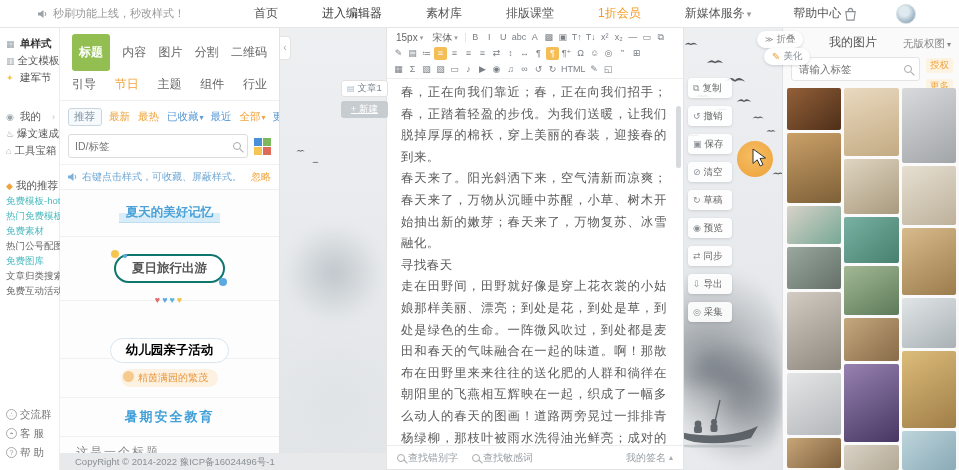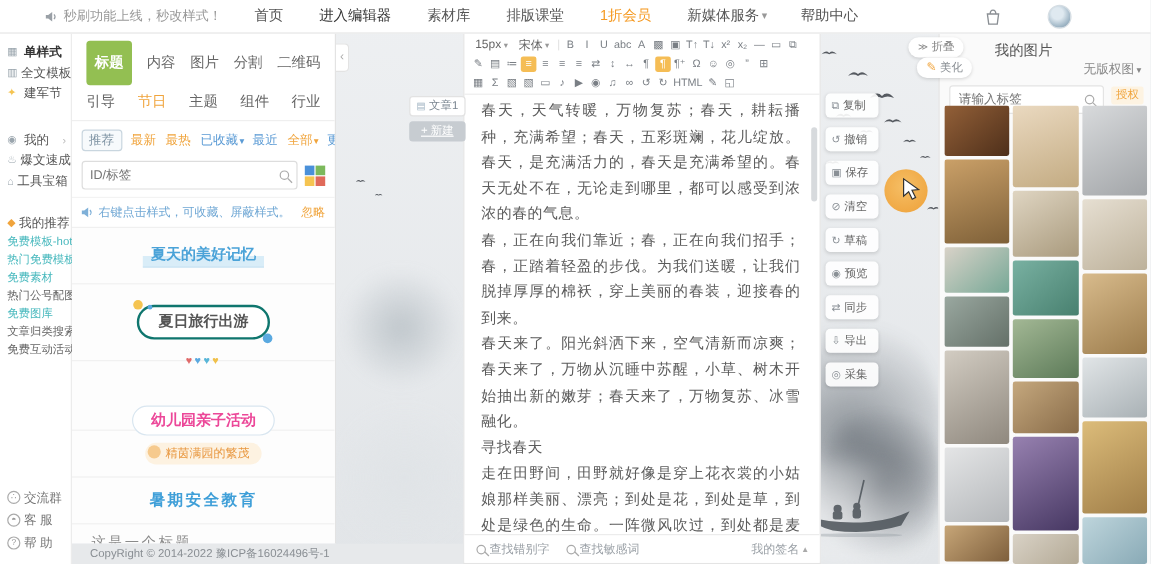--- a/index.html
+++ b/index.html
@@ -6,21 +6,21 @@
   html,body { width:959px; height:470px; overflow:hidden; }
   body { font-family:"Liberation Sans","DejaVu Sans",sans-serif; background:#e9ecee; }
   #app { position:relative; width:959px; height:470px; overflow:hidden; background:linear-gradient(180deg,#eef0f2,#e2e5e8); }
 
   
   .topbar { position:absolute; left:0; top:0; width:959px; height:28px; background:#fff; border-bottom:1px solid #e6e6e6; display:flex; align-items:center; z-index:6; }
   .logo { display:flex; align-items:center; gap:4px; margin-left:10px; width:148px; }
   .ant { width:13px; height:13px; border-radius:50%; background:radial-gradient(circle at 35% 35%,#f5a93b 45%,#7cb342 46%); }
   .logo-text { font-size:12px; font-weight:bold; color:#7cb342; letter-spacing:1px; white-space:nowrap; }
   .announce { display:flex; align-items:center; gap:5px; font-size:11px; color:#999; margin-left:38px; white-space:nowrap; }
-  .nav { display:flex; gap:28px; margin-left:27px; font-size:12px; color:#555; white-space:nowrap;align-items:center; }
+  .nav { display:flex; gap:42px; margin-left:69px; font-size:12px; color:#555; white-space:nowrap;align-items:center; }
   .nav-item { cursor:pointer; display:flex; gap:2px; align-items:center; }
   .nav-item.strong { color:#333; font-weight:normal; }
   .nav-item.orange { color:#f59a23; }
   .nav-item .caret { font-size:9px; color:#999; }
   .topbar-right { margin-left:auto; display:flex; align-items:center; gap:38px; margin-right:66px; }
   .avatar-wrap { display:flex; align-items:center; gap:3px; }
   .avatar { width:20px; height:20px; border-radius:50%; background:radial-gradient(circle at 40% 35%,#dfe9f0 30%,#9db4c4 70%,#7b93a5); border:1px solid #d5dde3; }
 
   
   .sidebar { position:absolute; left:0; top:28px; width:60px; bottom:0; background:#fff; border-right:1px solid #ececec; z-index:5; font-size:10.5px; color:#555; }
@@ -66,21 +66,21 @@
   .card1 { height:47px; }
   .c1-text { color:#4ba3d8; font-weight:bold; font-size:12.5px; background:linear-gradient(180deg,transparent 55%,#d9edf8 55%); padding:1px 7px; border-bottom:1px solid #bcdcf0; }
   .card2 { height:64px; }
   .c2-box { position:relative; border:2px solid #0f766e; border-radius:15px; padding:4px 16px; font-weight:bold; color:#555; font-size:12.5px; background:#fff; }
   .c2-box::before { content:""; position:absolute; left:-5px; top:-6px; width:8px; height:8px; border-radius:50%; background:#f5c451; box-shadow:10px 2px 0 -2px #5aa9e0; }
   .c2-box::after { content:""; position:absolute; right:-4px; bottom:-5px; width:8px; height:8px; border-radius:50%; background:#5aa9e0; }
   .card3 { height:58px; flex-direction:column; gap:1px; }
   .hearts { font-size:9px; letter-spacing:2px; line-height:9px; }
   .hearts i:nth-child(1){color:#e06a6a;} .hearts i:nth-child(2){color:#5aa9e0;}
   .hearts i:nth-child(3){color:#58b6d8;} .hearts i:nth-child(4){color:#f0c04a;}
-  .c3-box { border:1.5px solid #d9e6f0; border-radius:14px; padding:3px 15px; font-weight:bold; color:#ec4899; font-size:12.5px; background:#fff;margin-top:32px; }
+  .c3-box { border:1.5px solid #d9e6f0; border-radius:14px; padding:3px 15px; font-weight:bold; color:#000000; font-size:12.5px; background:#fff;margin-top:32px; }
   .card4 { height:39px; }
   .c4-pill { position:relative; background:#fdf2e1; border-radius:999px; padding:2px 10px 2px 17px; color:#e8973f; font-size:10px; }
   .c4-pill::before { content:""; position:absolute; left:2px; top:2px; width:11px; height:11px; border-radius:50%; background:#f6ca8e; }
   .card5 { height:39px; }
   .c5-text { color:#3f9fd8; font-weight:bold; font-size:13px; letter-spacing:2px; }
   .card6 { height:36px; justify-content:flex-start; padding:0 16px; flex-direction:column; align-items:flex-start; }
   .card6 { justify-content:center; }
   .c6-text { color:#8a8a8a; font-size:12px; letter-spacing:2px; }
   .c6-line { width:150px; height:2px; margin-top:3px; background:linear-gradient(90deg,#bfe9ec 0 62px,#ececec 62px); }
   .copyright { position:absolute; left:60px; bottom:0; width:326px; height:17px; background:#e7e9eb; color:#8a8f94; font-size:9.5px; line-height:17px; padding-left:15px; z-index:5; white-space:nowrap; }
@@ -118,21 +118,21 @@
   .act-btn { width:44px; height:20px; background:rgba(255,255,255,.9); border-radius:4px; box-shadow:0 1px 3px rgba(0,0,0,.12); display:flex; align-items:center; gap:3px; padding:0 5px; cursor:pointer; }
   .act-icon { font-size:9px; color:#8a9096; }
   .act-label { font-size:9.5px; color:#666; }
   .pill { position:absolute; background:#fff; border-radius:9px; box-shadow:0 1px 3px rgba(0,0,0,.15); font-size:9.5px; color:#888; display:flex; align-items:center; gap:3px; padding:2px 8px; cursor:pointer; z-index:7; }
   .pill.collapse { left:757px; top:31px; }
   .pill.beautify { left:764px; top:48px; color:#8a8f94; }
   .pill .brush { color:#f0a43c; font-size:10px; }
 
   
   .gallery { position:absolute; left:782px; top:28px; right:0; bottom:0; background:#fafafa; border-left:1px solid #e2e2e2; z-index:5; }
-  .g-head { display:flex; align-items:flex-start; padding:6px 8px 4px;flex-direction:column; }
+  .g-head { display:flex; align-items:flex-end; padding:6px 8px 4px; }
   .g-title { font-size:12px; color:#555; margin-left:38px; }
   .g-drop { margin-left:auto; font-size:10.5px; color:#888; display:flex; gap:2px; align-items:center; cursor:pointer; }
   .g-search-row { display:flex; align-items:flex-start; padding:2px 6px 4px 8px; gap:6px; }
   .g-search { flex:1; height:24px; background:#fff; border:1px solid #e4e4e4; border-radius:3px; display:flex; align-items:center; padding:0 7px; }
   .g-search input { border:none; outline:none; flex:1; width:10px; font-size:10.5px; color:#555; background:transparent; font-family:inherit; }
   .g-links { display:flex; flex-direction:column; gap:6px; font-size:9.5px; color:#f0a43c; padding-top:1px; }
   .g-links span { cursor:pointer; background:#fdf3e2; padding:1px 4px; border-radius:2px; }
   .g-grid { position:absolute; left:4px; right:3px; top:60px; bottom:0; display:flex; gap:3px; overflow:hidden; }
   .g-col { flex:1; display:flex; flex-direction:column; gap:3px; }
   .tile { border-radius:2px; width:100%; cursor:pointer; }
@@ -521,21 +521,20 @@
         <span class="tb-btn">◉</span>
         <span class="tb-btn">♫</span>
         <span class="tb-btn">∞</span>
         <span class="tb-btn">↺</span>
         <span class="tb-btn">↻</span>
         <span class="tb-btn">HTML</span>
         <span class="tb-btn">✎</span>
         <span class="tb-btn">◱</span>
     </div>
     <div class="ed-content">
-      <p class="para">春天，天气转暖，万物复苏；春天，耕耘播种，充满希望；春天，五彩斑斓，花儿绽放。春天，是充满活力的，春天是充满希望的。春天无处不在，无论走到哪里，都可以感受到浓浓的春的气息。</p>
         <p class="para">春，正在向我们靠近；春，正在向我们招手；春，正踏着轻盈的步伐。为我们送暖，让我们脱掉厚厚的棉袄，穿上美丽的春装，迎接春的到来。</p>
         <p class="para">春天来了。阳光斜洒下来，空气清新而凉爽；春天来了，万物从沉睡中苏醒，小草、树木开始抽出新的嫩芽；春天来了，万物复苏、冰雪融化。</p>
         <p class="para head">寻找春天</p>
         <p class="para">走在田野间，田野就好像是穿上花衣裳的小姑娘那样美丽、漂亮；到处是花，到处是草，到处是绿色的生命。一阵微风吹过，到处都是麦田和春天的气味融合在一起的味道。啊！那散布在田野里来来往往的送化肥的人群和徜徉在朝阳里的飞燕相互辉映在一起，织成了一幅多么动人的春天的图画！道路两旁晃过一排排青杨绿柳，那枝叶被雨水洗得油光鲜亮；成对的燕子飞着低掠过雾气腾腾的麦田，用它黑色灵巧的剪刀裁剪密密麻麻的雨丝……到处都散发着春天的气息。</p>
     </div>
     <div class="ed-scroll"></div>
     <div class="ed-bottom">
       <span class="tool">
           <span class="mag"></span>
           <span>查找错别字</span>

